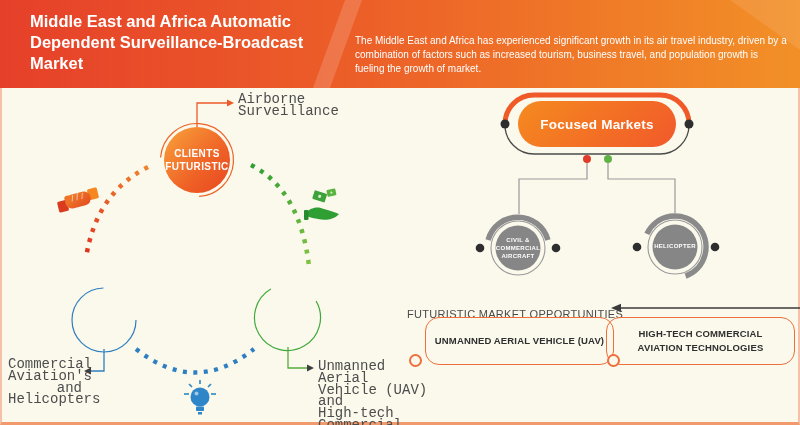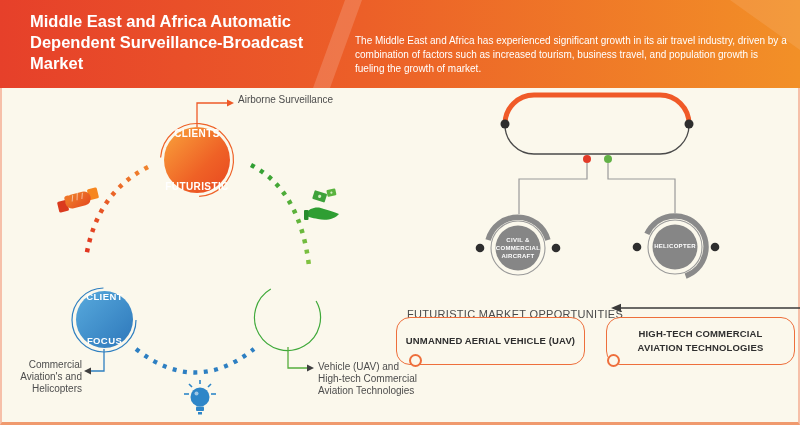--- a/index.html
+++ b/index.html
@@ -35,32 +35,32 @@
   
   .frame{
     position:absolute;left:0;top:88px;width:800px;height:337px;
     border-left:2px solid #f6c0a9;border-right:2px solid #f6c0a9;
     border-bottom:3px solid #f09a6e;
   }
   .overlay{position:absolute;left:0;top:0;}
   
   .node{
     position:absolute;border-radius:50%;color:#fff;text-align:center;
-    display:flex;flex-direction:column;justify-content:space-between;
+    display:flex;flex-direction:column;justify-content:center;
     font-weight:600;letter-spacing:.4px;
   }
   .node span{display:block;}
   .node-cp{left:164px;top:127px;width:66px;height:66px;font-size:10px;line-height:1.35;
     background:linear-gradient(135deg,#f9a43c 0%,#ef6226 60%,#e84620 100%);}
   .node-cf{left:76px;top:291px;width:57px;height:57px;font-size:9.5px;line-height:1.35;
     background:linear-gradient(135deg,#58aadd 0%,#2d77ba 100%);}
   .node-hb{left:258px;top:288px;width:59px;height:59px;font-size:9.5px;line-height:1.35;
     background:linear-gradient(135deg,#93ca40 0%,#2fa133 100%);}
   
-  .note{position:absolute;color:#4d4d4d;font-size:10px;line-height:11.8px;}
+  .note{position:absolute;color:#4d4d4d;font-size:14px;line-height:11.8px;font-family:Liberation Mono, monospace;}
   .note span{display:block;}
   .note-top{left:238px;top:94px;width:120px;text-align:left;}
   .note-left{left:8px;top:359px;width:74px;text-align:right;}
   .note-right{left:318px;top:361px;width:120px;text-align:left;}
   
   .pill{
     position:absolute;left:518px;top:101px;width:158px;height:46px;border-radius:23px;
     background:linear-gradient(135deg,#f58a1f 0%,#f1592a 100%);
     display:flex;align-items:center;justify-content:center;
     color:#fff;font-weight:700;font-size:13.5px;letter-spacing:.2px;
@@ -78,21 +78,21 @@
     font-size:11px;letter-spacing:.3px;font-weight:500;
   }
   .opp-box{
     position:absolute;top:317px;width:189px;height:48px;
     border:1.5px solid #ee6f3c;border-radius:14px;
     display:flex;flex-direction:column;align-items:center;justify-content:center;
     color:#2f2f2f;font-weight:700;font-size:9.5px;line-height:1.45;text-align:center;
     letter-spacing:.15px;
   }
   .opp-box span{display:block;}
-  .opp-box-1{left:396px;}
+  .opp-box-1{left:425px;}
   .opp-box-2{left:606px;}
   .opp-dot{
     position:absolute;width:13px;height:13px;border-radius:50%;
     background:#fbf8ec;border:2px solid #ee6f3c;top:354px;
   }
   .opp-dot-1{left:409px;}
   .opp-dot-2{left:607px;}
 </style>
 </head>
 <body>
@@ -213,39 +213,39 @@
     <g>
       <path d="M800,308 L621,308" stroke="#3a3a3a" stroke-width="1.3" fill="none"></path>
       <polygon points="611,308 621,303.8 621,312.2" fill="#3a3a3a"></polygon>
     </g>
   </svg>
 
   <div class="node node-cp">
     <span>CLIENTS</span>
     <span>FUTURISTIC</span>
   </div>
-  <div class="node node-cf">
-    <span>CLIENT</span>
-    <span>FOCUS</span>
-  </div>
 
   <div class="note note-top">
     <span>Airborne Surveillance</span>
   </div>
   <div class="note note-left">
     <span>Commercial</span>
     <span>Aviation's and</span>
     <span>Helicopters</span>
   </div>
   <div class="note note-right">
+    <span>Unmanned Aerial</span>
     <span>Vehicle (UAV) and</span>
     <span>High-tech Commercial</span>
     <span>Aviation Technologies</span>
   </div>
 
+  <div class="pill">
+    <span>Focused Markets</span>
+  </div>
 
   <div class="gray-label civil-label">
     <span>CIVIL &amp;</span>
     <span>COMMERCIAL</span>
     <span>AIRCRAFT</span>
   </div>
   <div class="gray-label heli-label">
     <span>HELICOPTER</span>
   </div>
 

